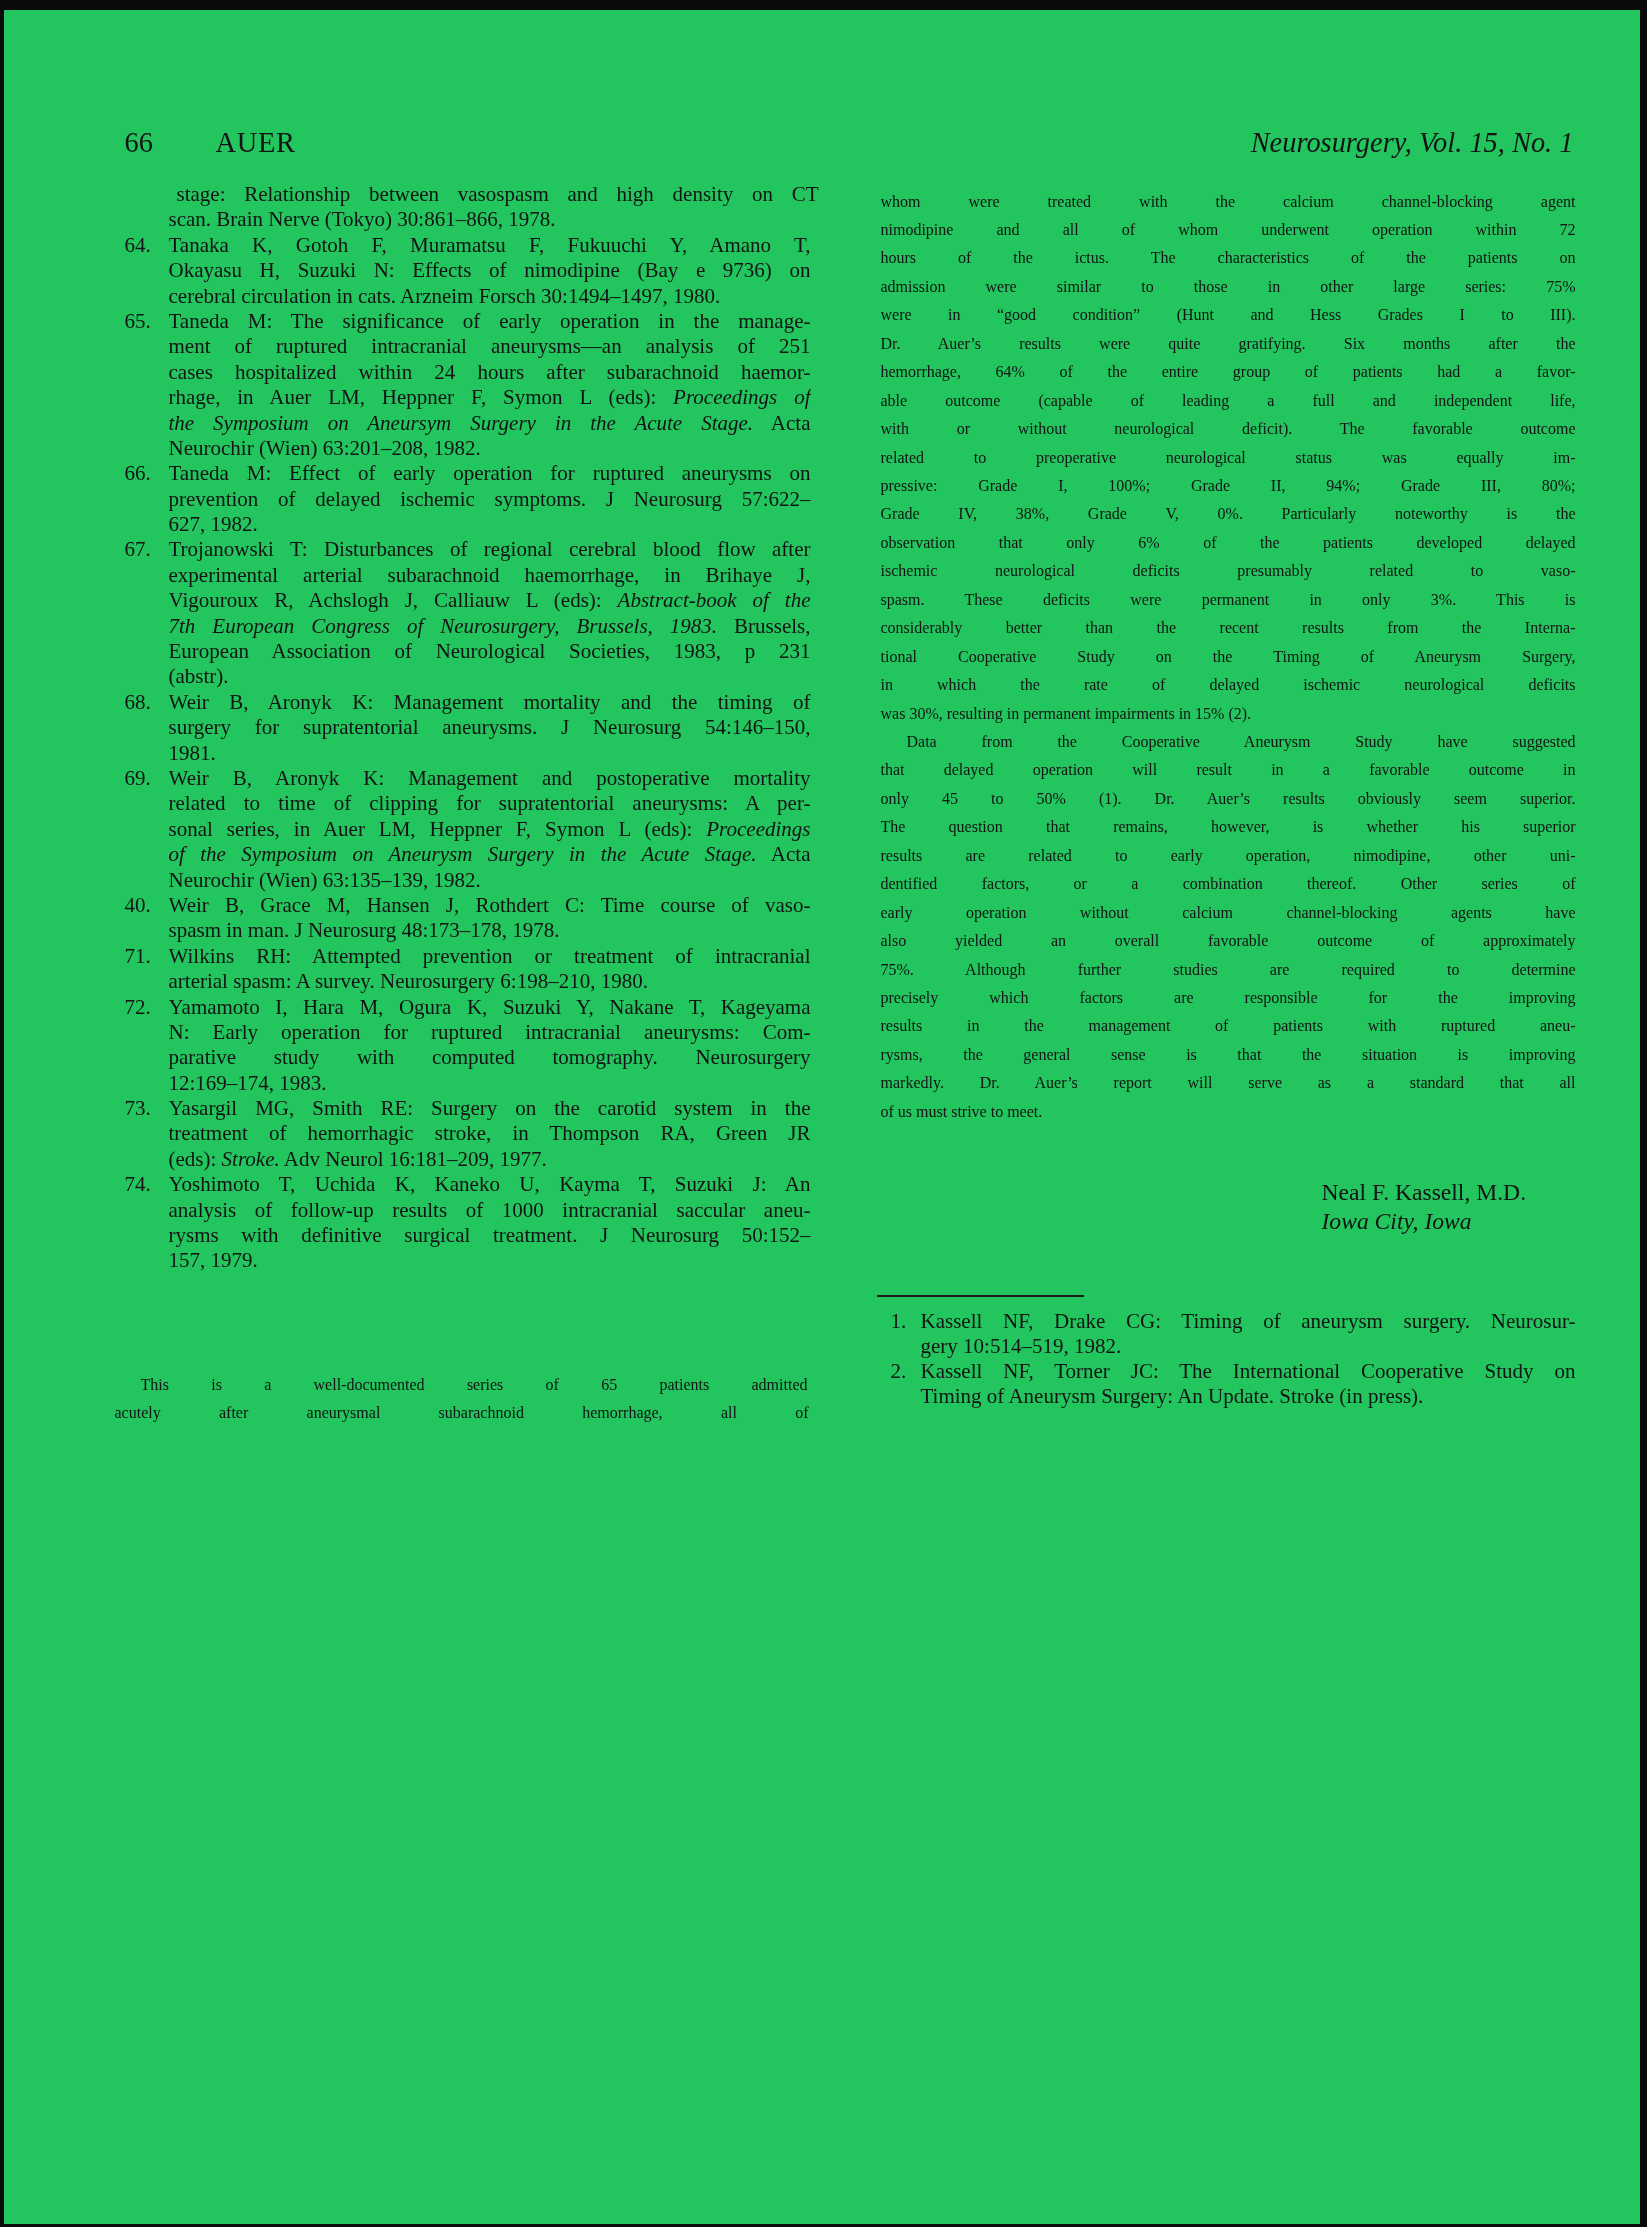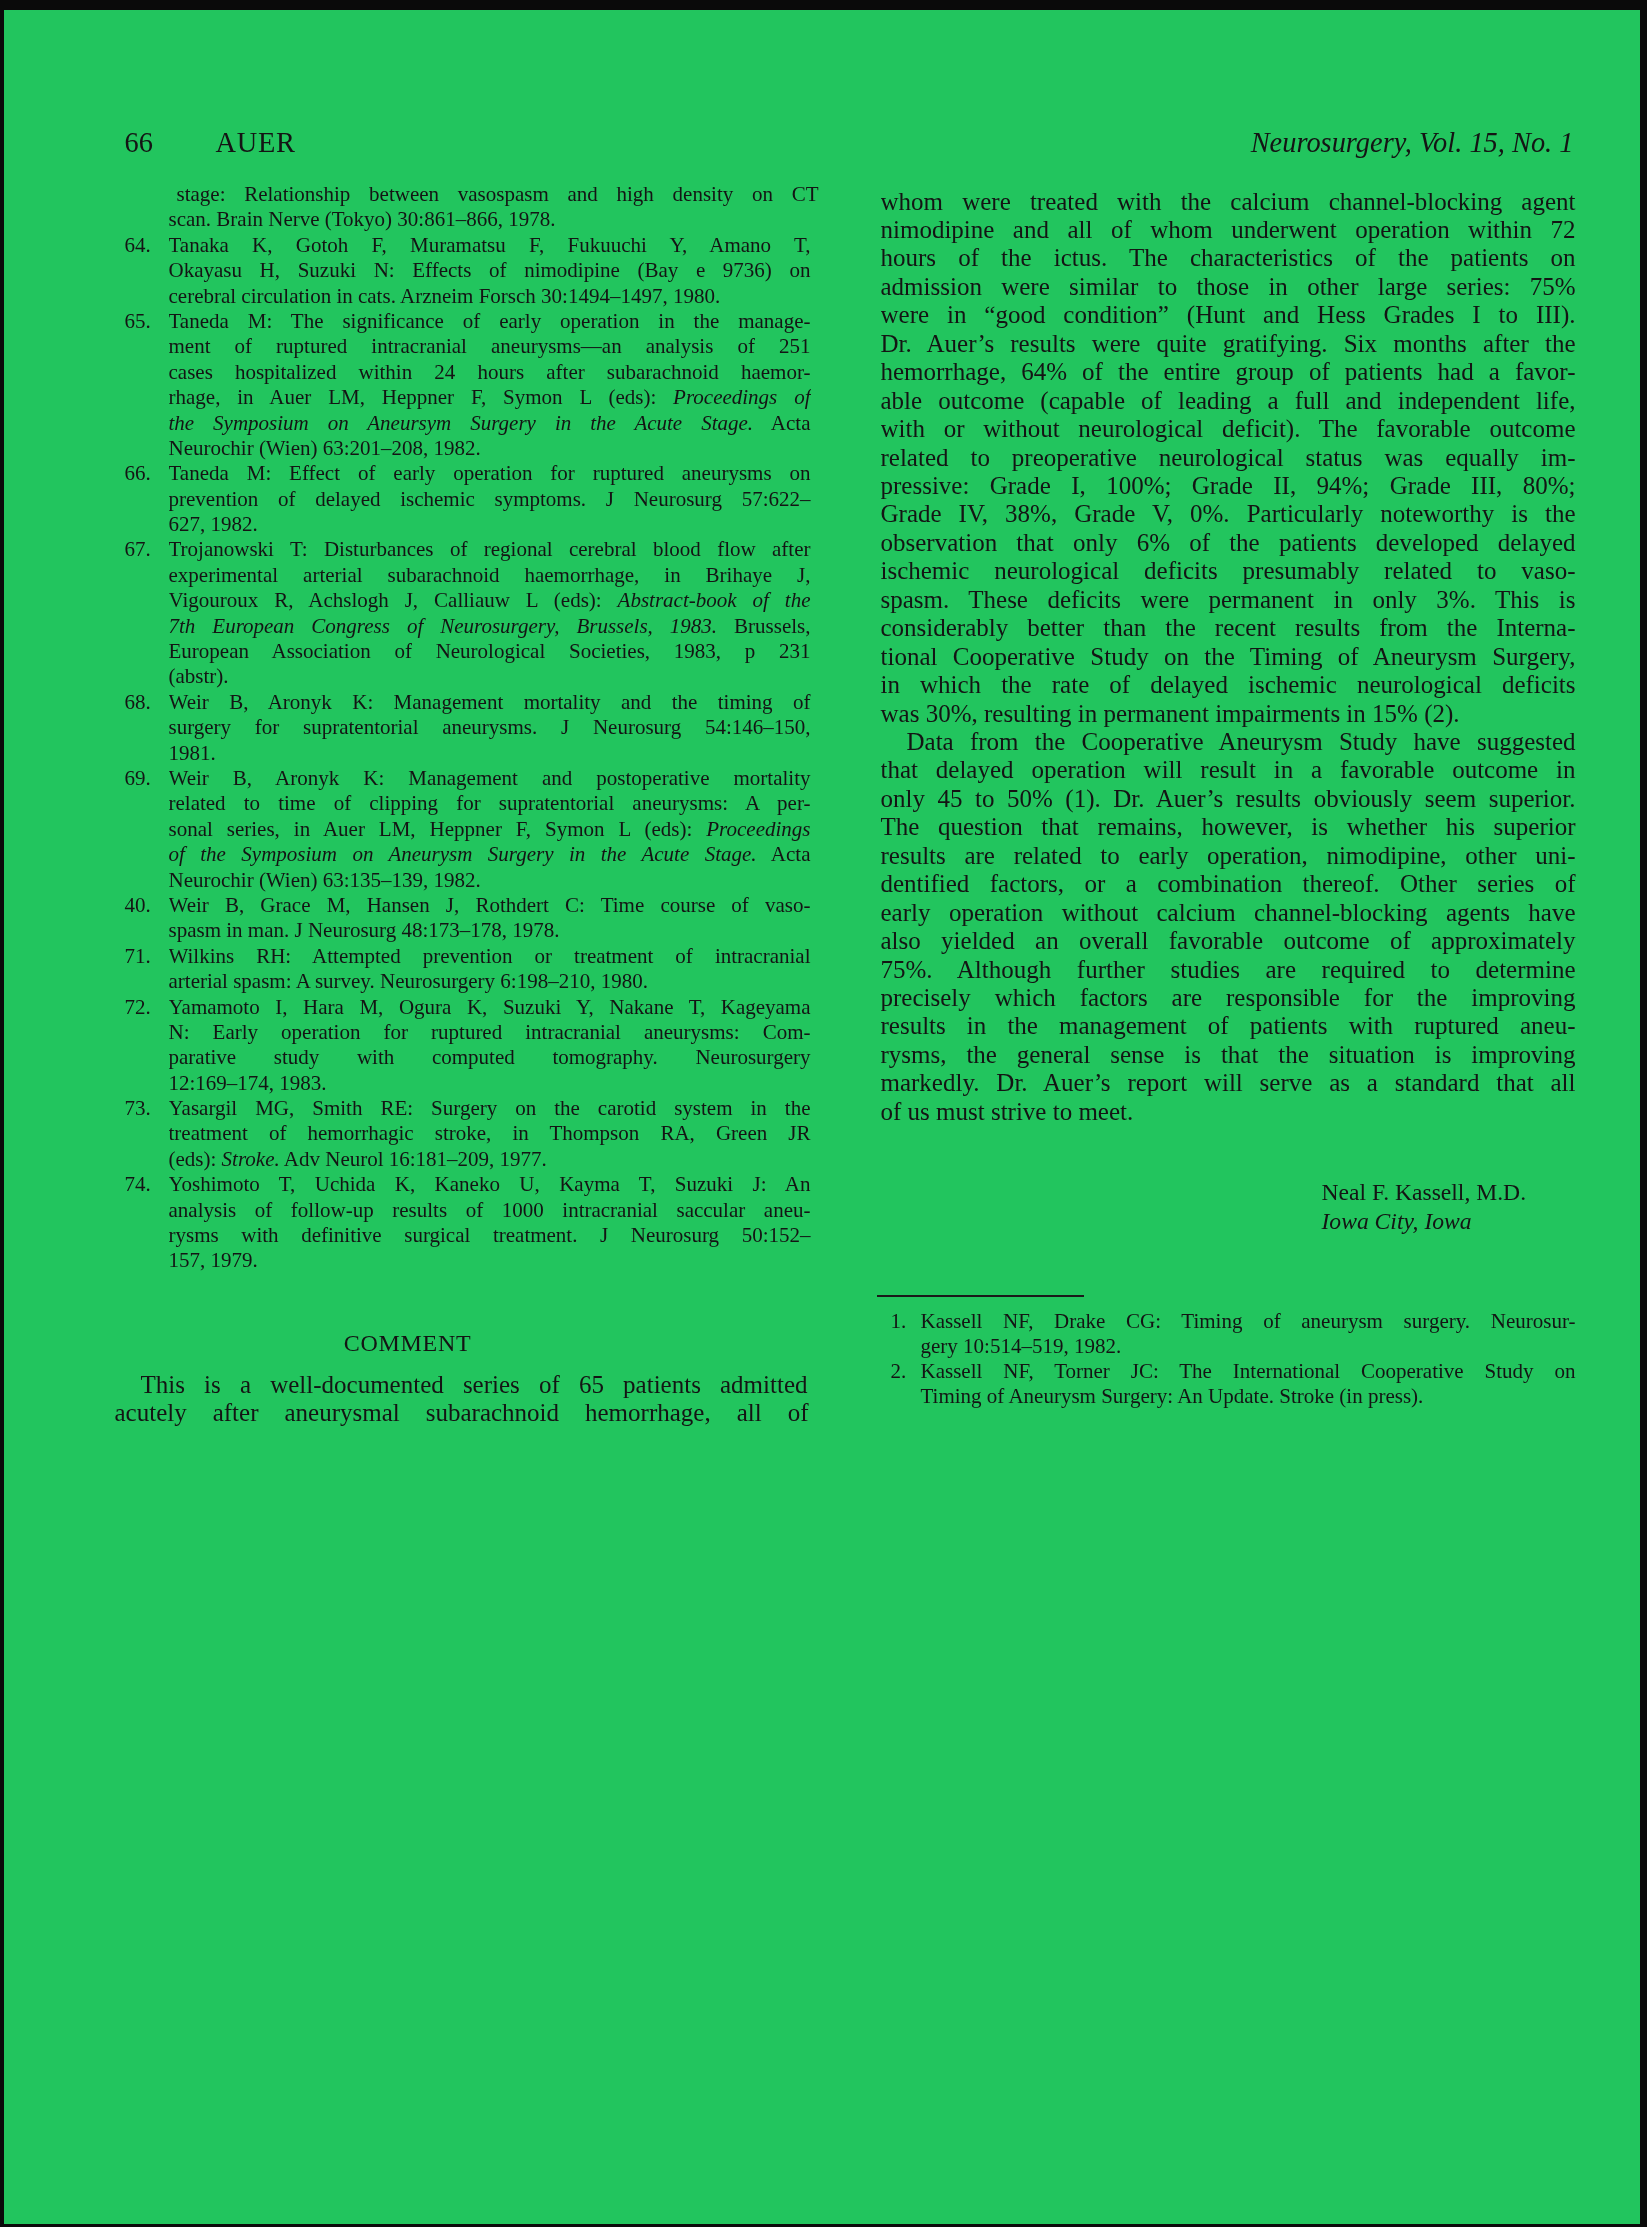--- a/index.html
+++ b/index.html
@@ -19,21 +19,21 @@
   .hdr-journal { right: 66px; font-style: italic; }
 
   .line { position: absolute; white-space: nowrap; }
   .j { text-align: justify; text-align-last: justify; white-space: normal; overflow: hidden; height: 28px; }
 
   
   .ref-line { font-size: 21px; line-height: 25px; }
   .ref-num { position: absolute; font-size: 21px; line-height: 25px; }
 
   
-  .body-line { font-size: 25px; line-height: 28.4px; }
+  .body-line { font-size: 16px; line-height: 28.4px; }
 
   .comment-head { position: absolute; font-size: 24px; left: 0; width: 808px; text-align: center; top: 1320px; letter-spacing: 0.7px; }
 
   .sig { position: absolute; left: 1318px; font-size: 23.6px; line-height: 29px; }
   .sig-loc { font-style: italic; }
 
   .fn-rule { position: absolute; left: 873px; top: 1285px; width: 207px; height: 2.1px; background: #1a1a1a; }
   .fn-line { font-size: 21px; line-height: 24px; }
   .fn-num { position: absolute; font-size: 21px; line-height: 24px; }
   i { font-style: italic; }
@@ -120,21 +120,20 @@
       </div>
       <div>
         <div class="ref-num" style="left: 121px; top: 1162px;">74.</div>
         <div class="line ref-line j" style="left: 165px; top: 1162px; width: 642px;">Yoshimoto T, Uchida K, Kaneko U, Kayma T, Suzuki J: An</div>
         <div class="line ref-line j" style="left: 165px; top: 1188px; width: 642px;">analysis of follow-up results of 1000 intracranial saccular aneu-</div>
         <div class="line ref-line j" style="left: 165px; top: 1213px; width: 642px;">rysms with definitive surgical treatment. J Neurosurg 50:152–</div>
         <div class="line ref-line" style="left: 165px; top: 1238px;">157, 1979.</div>
       </div>
     </div>
 
-  <div class="comment-head">COMMENT</div>
   <div id="comment-left">
       <div class="line body-line j" style="left: 137px; top: 1361px; width: 667px;">This is a well-documented series of 65 patients admitted</div>
       <div class="line body-line j" style="left: 111px; top: 1389px; width: 694px;">acutely after aneurysmal subarachnoid hemorrhage, all of</div>
     </div>
   <div id="comment-right">
       <div class="line body-line j" style="left: 877px; top: 178px; width: 695px;">whom were treated with the calcium channel-blocking agent</div>
       <div class="line body-line j" style="left: 877px; top: 206px; width: 695px;">nimodipine and all of whom underwent operation within 72</div>
       <div class="line body-line j" style="left: 877px; top: 234px; width: 695px;">hours of the ictus. The characteristics of the patients on</div>
       <div class="line body-line j" style="left: 877px; top: 263px; width: 695px;">admission were similar to those in other large series: 75%</div>
       <div class="line body-line j" style="left: 877px; top: 291px; width: 695px;">were in “good condition” (Hunt and Hess Grades I to III).</div>

